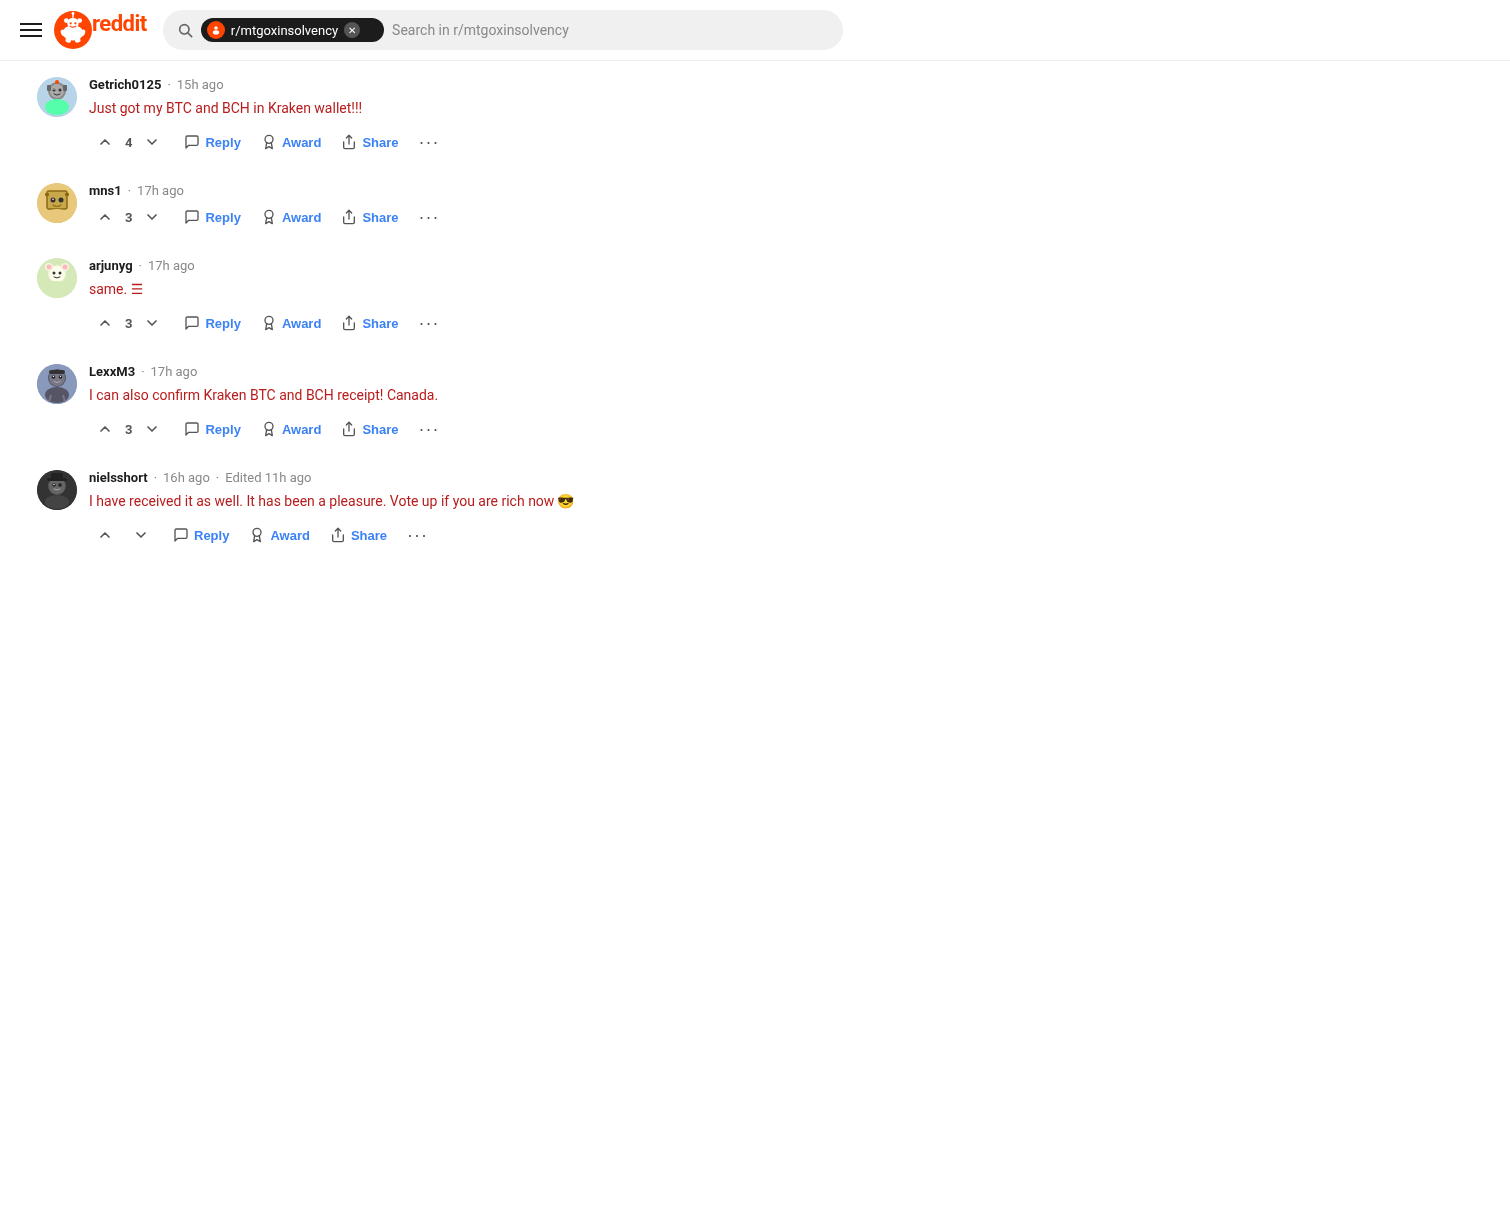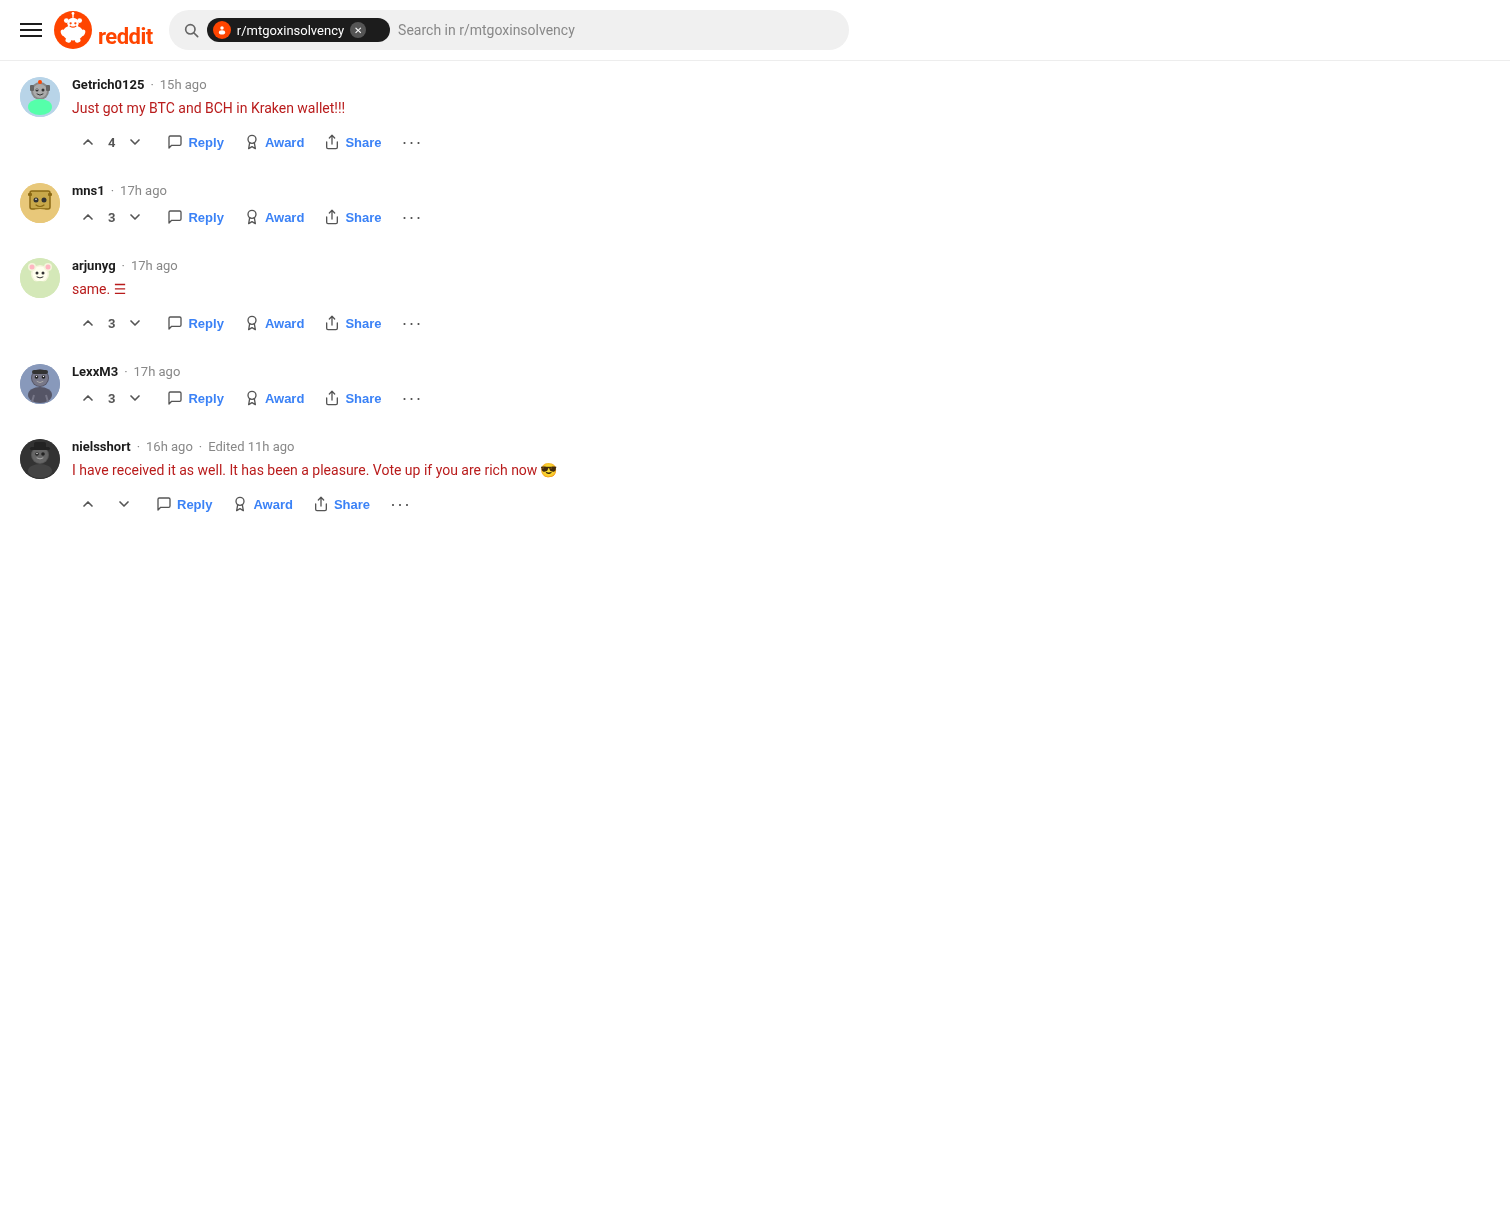--- a/index.html
+++ b/index.html
@@ -31,22 +31,21 @@
       cursor: pointer;
     }
     .hamburger span {
       display: block;
       width: 22px;
       height: 2px;
       background: #1c1c1c;
     }
     .reddit-logo {
       display: flex;
-      align-items: flex-end;
-      gap: 6px;
+      align-items: flex-start;
       text-decoration: none;
     }
     .reddit-icon {
       width: 38px;
       height: 38px;
     }
     .reddit-wordmark {
       font-size: 22px;
       font-weight: 700;
       color: #ff4500;
@@ -103,20 +102,21 @@
     .search-placeholder {
       color: #888;
       font-size: 14px;
       text-align: center;
     }
 
     
     .comments-list {
       padding: 16px 20px;
       max-width: 900px;
+      margin-left: 17px;
     }
 
     .comment {
       display: flex;
       gap: 12px;
       margin-bottom: 28px;
     }
 
     .avatar {
       width: 40px;
@@ -496,20 +496,21 @@
     <path d="M14 31 L12 38 M26 31 L28 38" stroke="#778" stroke-width="2" fill="none"></path>
   </svg>
     </div>
     <div class="comment-body">
       <div class="comment-meta">
         <span class="username">LexxM3</span>
         <span class="dot">·</span>
         <span class="timestamp">17h ago</span>
 
       </div>
+      <p class="comment-text">I can also confirm Kraken BTC and BCH receipt! Canada.</p>
       <div class="comment-actions">
 
     <div class="vote-group">
       <button class="action-btn">
         <svg class="icon-svg" viewBox="0 0 24 24" fill="none" stroke="#555" stroke-width="2.5" stroke-linecap="round" stroke-linejoin="round">
           <polyline points="18 15 12 9 6 15"></polyline>
         </svg>
       </button>
       <span class="vote-count">3</span>
       <button class="action-btn">

